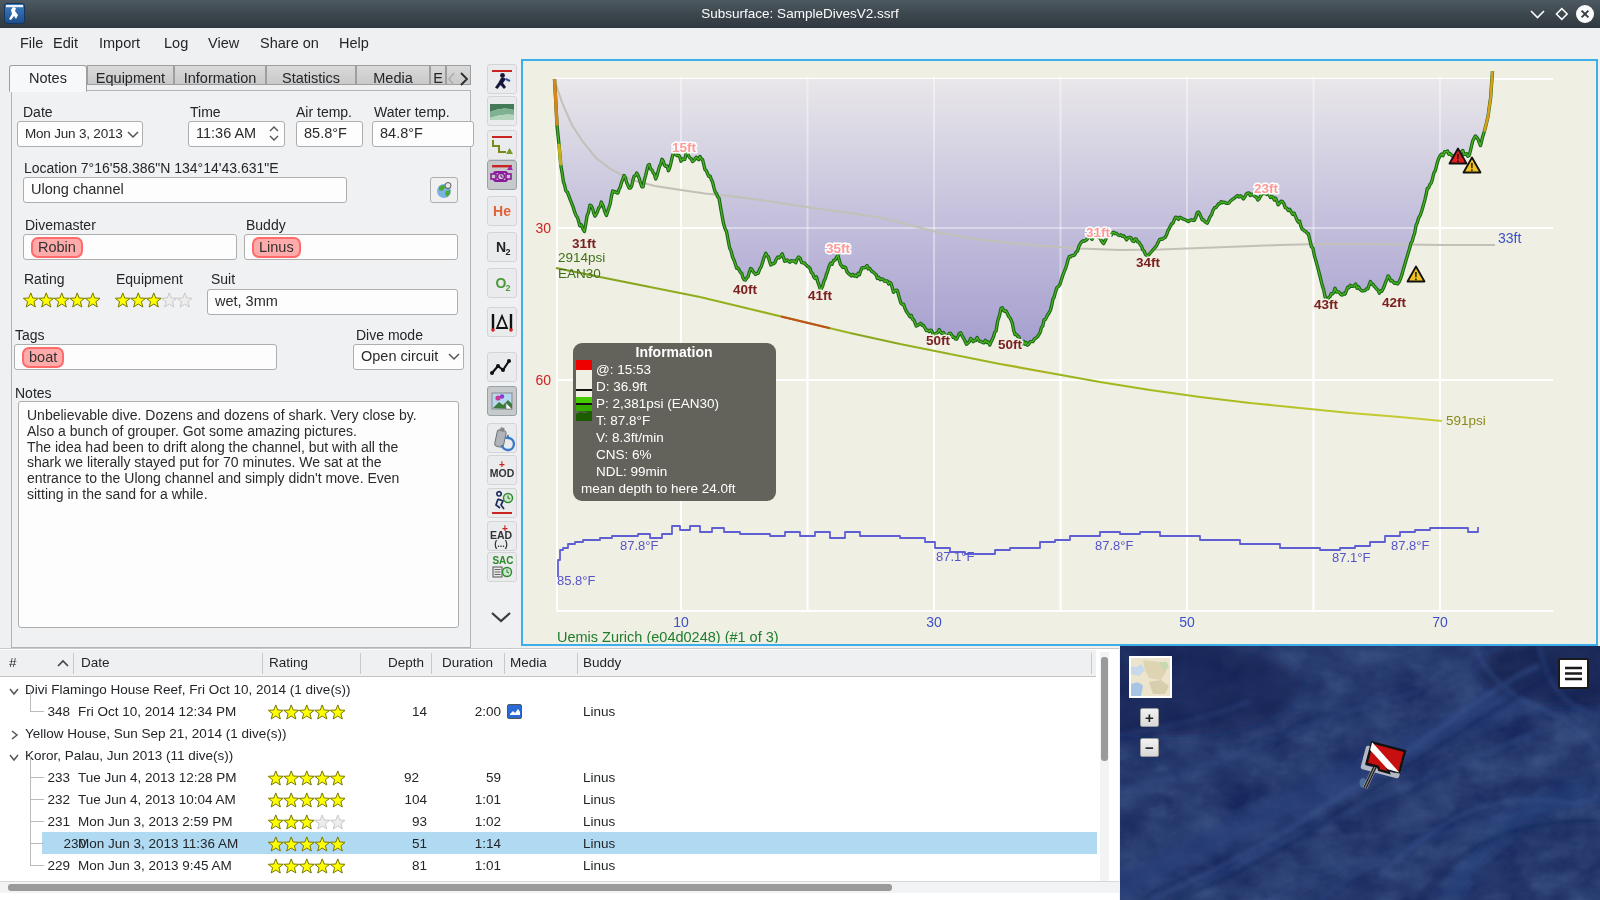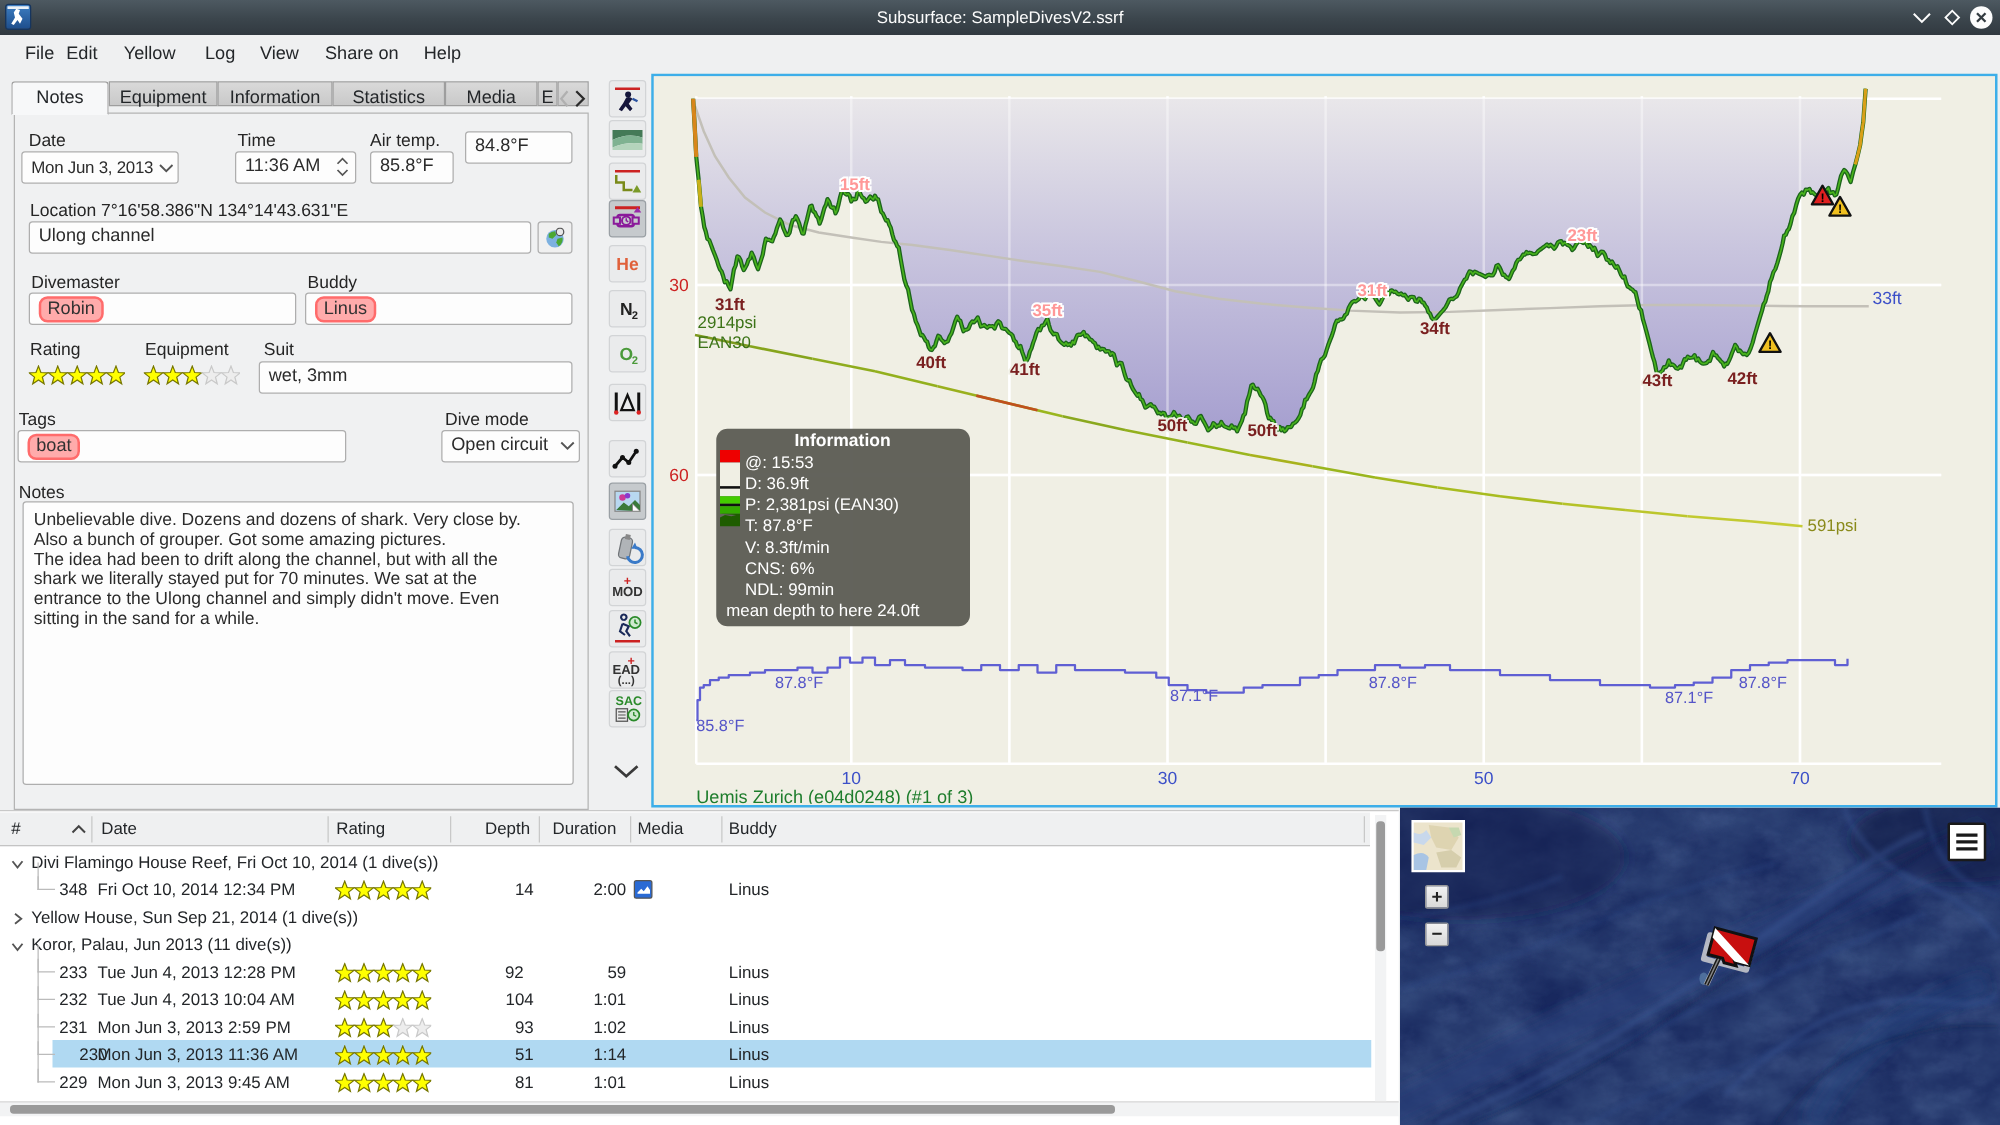--- a/index.html
+++ b/index.html
@@ -36,21 +36,21 @@
     </svg></div>
 <svg class="abs" style="left:1524px;top:4px" width="72" height="20" viewBox="0 0 72 20">
     <path d="M7 7 l6.5 6.5 l6.5-6.5" stroke="#fcfcfc" stroke-width="1.6" fill="none"></path>
     <rect x="34" y="6.2" width="7.6" height="7.6" transform="rotate(45 37.8 10)" stroke="#fcfcfc" stroke-width="1.5" fill="none"></rect>
     <circle cx="61" cy="10" r="9" fill="#fcfcfc"></circle>
     <path d="M57.6 6.6 l6.8 6.8 M64.4 6.6 l-6.8 6.8" stroke="#333b40" stroke-width="1.9"></path>
   </svg>
 <div id="menubar" class="abs"></div>
 <div class="menu" style="left:20px">File</div>
 <div class="menu" style="left:53px">Edit</div>
-<div class="menu" style="left:99px">Yellow</div>
+<div class="menu" style="left:99px">Import</div>
 <div class="menu" style="left:164px">Log</div>
 <div class="menu" style="left:208px">View</div>
 <div class="menu" style="left:260px">Share on</div>
 <div class="menu" style="left:339px">Help</div>
 <div class="tab tabactive" style="left:9px;width:78px">Notes</div>
 <div class="tab" style="left:87px;width:87px">Equipment</div>
 <div class="tab" style="left:174px;width:92px">Information</div>
 <div class="tab" style="left:266px;width:90px">Statistics</div>
 <div class="tab" style="left:356px;width:74px">Media</div>
 <div class="tab" style="left:430px;width:16px">E</div>
@@ -67,23 +67,23 @@
 <div class="field" style="left:17px;top:121px;width:126px;font-size:13.5px;letter-spacing:-0.2px">Mon Jun 3, 2013</div>
 <svg class="abs" style="left:127px;top:131px" width="12" height="8">
     <path d="M1 1 l5 5 l5-5" stroke="#555" stroke-width="1.5" fill="none"></path>
   </svg>
 <div class="field" style="left:188px;top:121px;width:97px;">11:36 AM</div>
 <svg class="abs" style="left:268px;top:124px" width="12" height="20">
     <path d="M2 7 l4-4 l4 4" stroke="#555" stroke-width="1.4" fill="none"></path>
     <path d="M2 12 l4 4 l4-4" stroke="#555" stroke-width="1.4" fill="none"></path>
   </svg>
 <div class="field" style="left:296px;top:121px;width:67px;">85.8°F</div>
-<div class="field" style="left:372px;top:105px;width:86px;">84.8°F</div>
+<div class="field" style="left:372px;top:121px;width:102px;">84.8°F</div>
 <div class="lab" style="left:24px;top:160px">Location 7°16'58.386"N 134°14'43.631"E</div>
-<div class="field" style="left:23px;top:177px;width:402px;">Ulong channel</div>
+<div class="field" style="left:23px;top:177px;width:324px;">Ulong channel</div>
 <div class="field" style="left:430px;top:177px;width:28px;height:26px;background:#f0f0f0"></div>
 <svg class="abs" style="left:436px;top:182px" width="17" height="17" viewBox="0 0 17 17">
     <circle cx="8" cy="9" r="7" fill="#7db1e0"></circle>
     <path d="M3 5 a7 7 0 0 1 5-2 l1 3 l-3 3 l-3-1 z" fill="#4ca832"></path>
     <path d="M10 9 l4-1 a7 7 0 0 1-3 7 l-2-3 z" fill="#4ca832"></path>
     <circle cx="12" cy="3.5" r="3" fill="#e8e8e8" stroke="#555" stroke-width="1"></circle>
   </svg>
 <div class="lab" style="left:25px;top:217px">Divemaster</div>
 <div class="lab" style="left:246px;top:217px">Buddy</div>
 <div class="field" style="left:23px;top:234px;width:214px;"><span class="tag">Robin</span></div>

